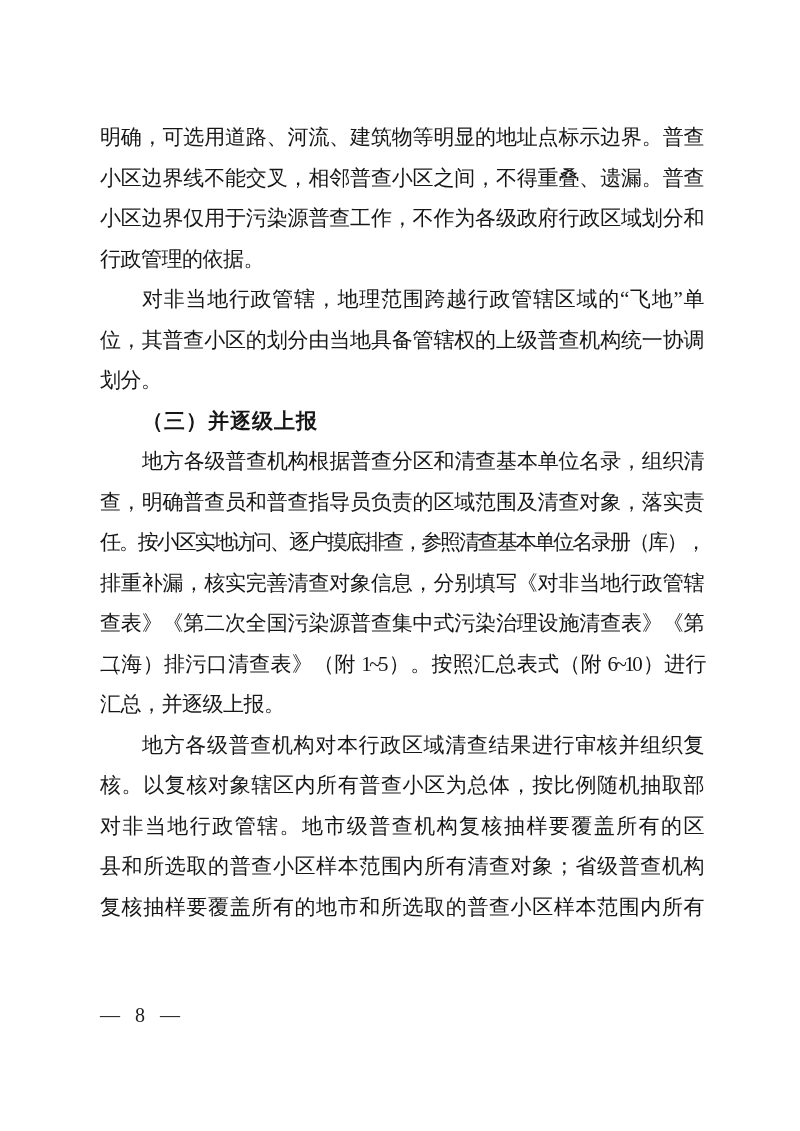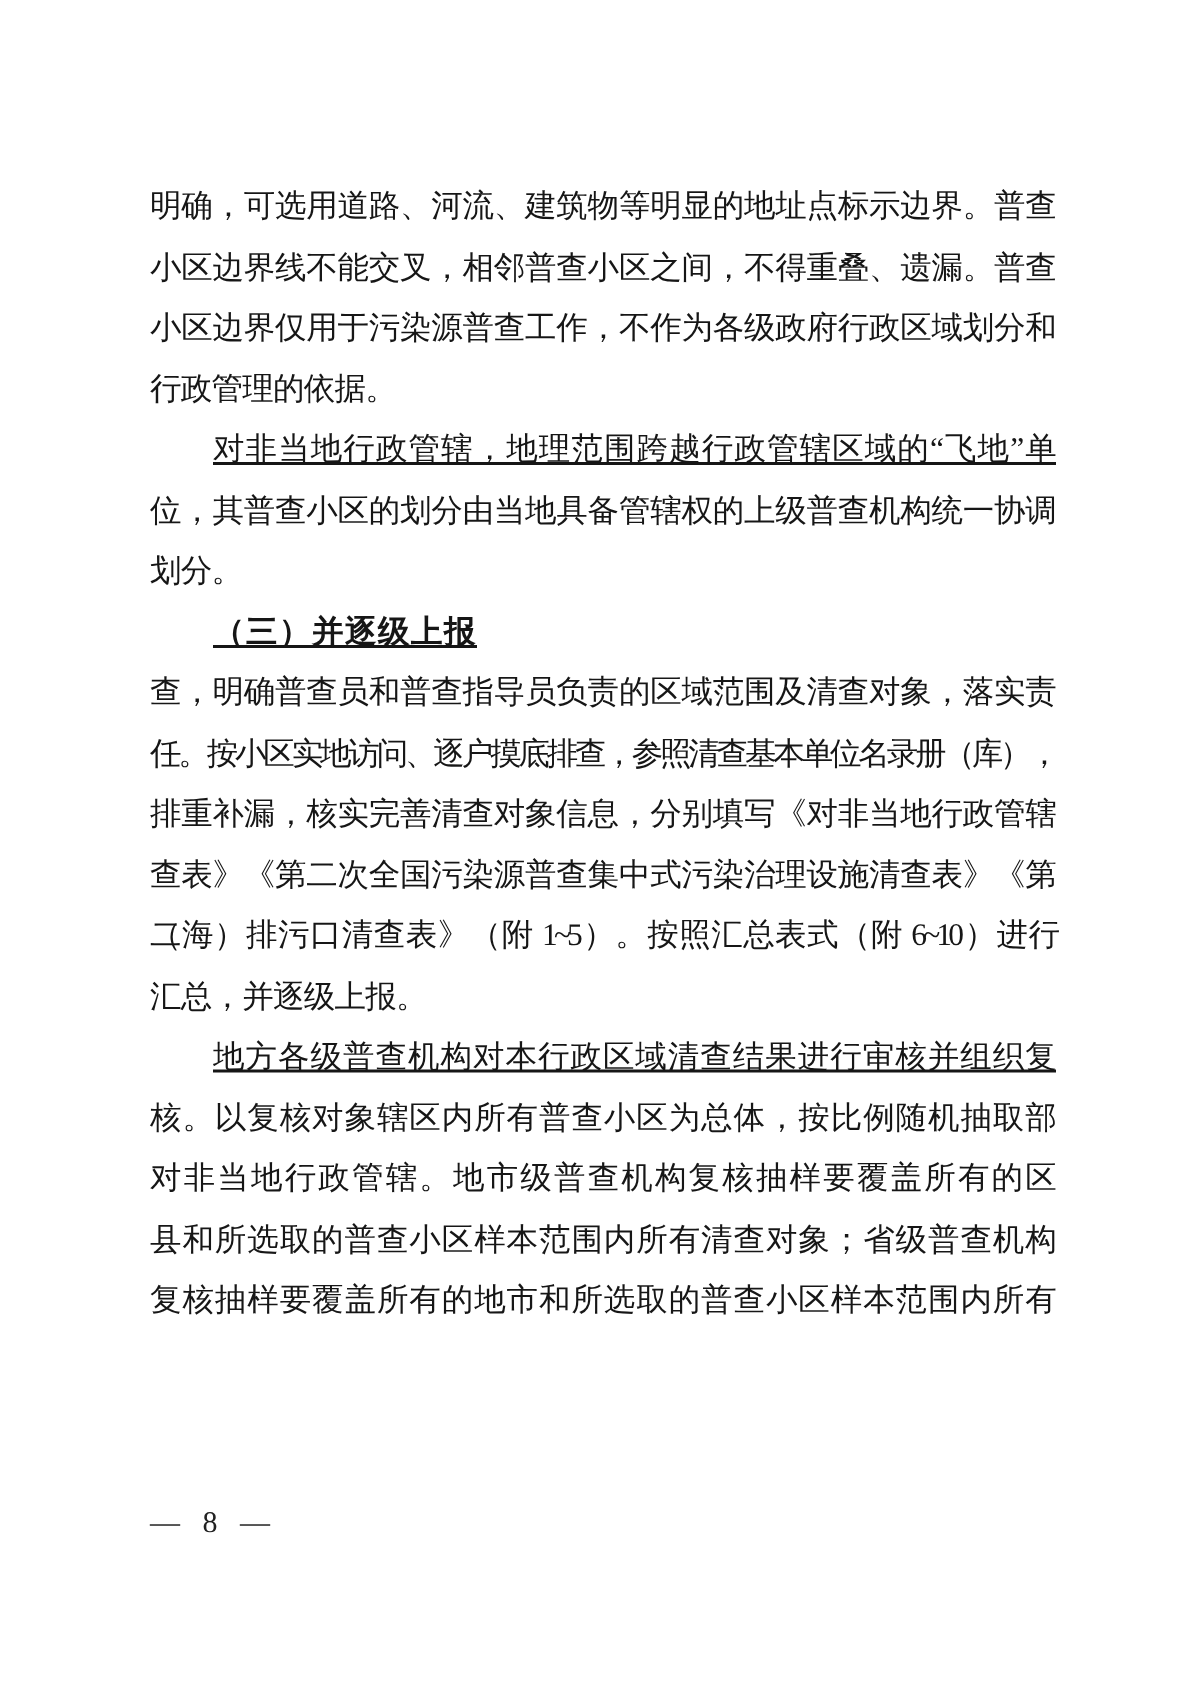--- a/index.html
+++ b/index.html
@@ -31,21 +31,20 @@
     text-align-last: justify;
     text-justify: inter-character;
     overflow: visible;
   }
   .line.left {
     text-align: center;
     text-align-last: left;
   }
   .line.indent {
     padding-left: 42px;
-    text-decoration: underline;
   }
   .line.bold {
     font-weight: 700;
     letter-spacing: 1px;
   }
   .line.tight {
     letter-spacing: -2.6px;
   }
   .footer {
     position: absolute;
@@ -64,20 +63,21 @@
 <div class="page">
   <div class="textblock">
       <div class="line">明确，可选用道路、河流、建筑物等明显的地址点标示边界。普查</div>
       <div class="line">小区边界线不能交叉，相邻普查小区之间，不得重叠、遗漏。普查</div>
       <div class="line">小区边界仅用于污染源普查工作，不作为各级政府行政区域划分和</div>
       <div class="line left">行政管理的依据。</div>
       <div class="line indent">对非当地行政管辖，地理范围跨越行政管辖区域的“飞地”单</div>
       <div class="line">位，其普查小区的划分由当地具备管辖权的上级普查机构统一协调</div>
       <div class="line left">划分。</div>
       <div class="line left indent bold">（三）并逐级上报</div>
+      <div class="line indent">地方各级普查机构根据普查分区和清查基本单位名录，组织清</div>
       <div class="line">查，明确普查员和普查指导员负责的区域范围及清查对象，落实责</div>
       <div class="line tight">任。按小区实地访问、逐户摸底排查，参照清查基本单位名录册（库），</div>
       <div class="line">排重补漏，核实完善清查对象信息，分别填写《对非当地行政管辖</div>
       <div class="line">查表》《第二次全国污染源普查集中式污染治理设施清查表》《第二</div>
       <div class="line tight">（海）排污口清查表》（附 1~5）。按照汇总表式（附 6~10）进行</div>
       <div class="line left">汇总，并逐级上报。</div>
       <div class="line indent">地方各级普查机构对本行政区域清查结果进行审核并组织复</div>
       <div class="line">核。以复核对象辖区内所有普查小区为总体，按比例随机抽取部</div>
       <div class="line">对非当地行政管辖。地市级普查机构复核抽样要覆盖所有的区</div>
       <div class="line">县和所选取的普查小区样本范围内所有清查对象；省级普查机构</div>

